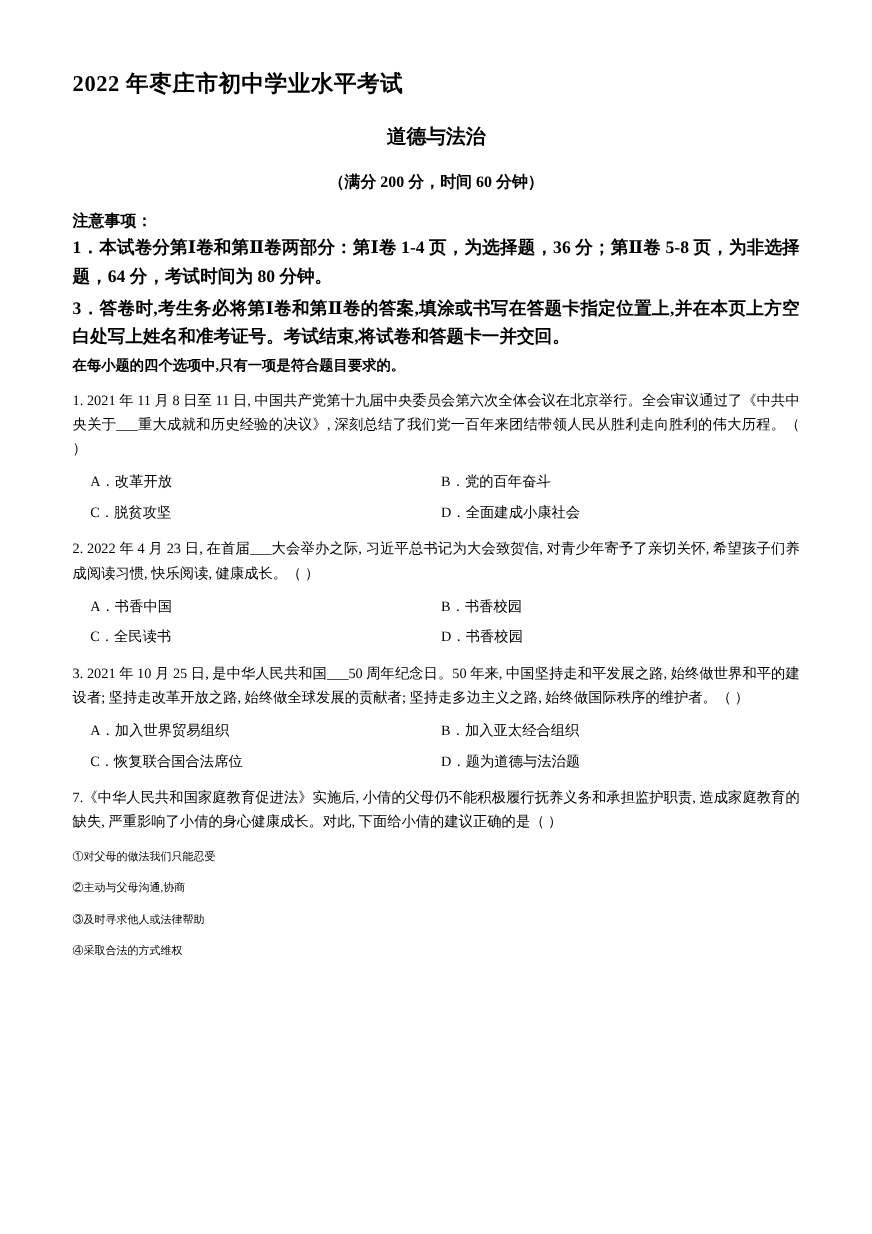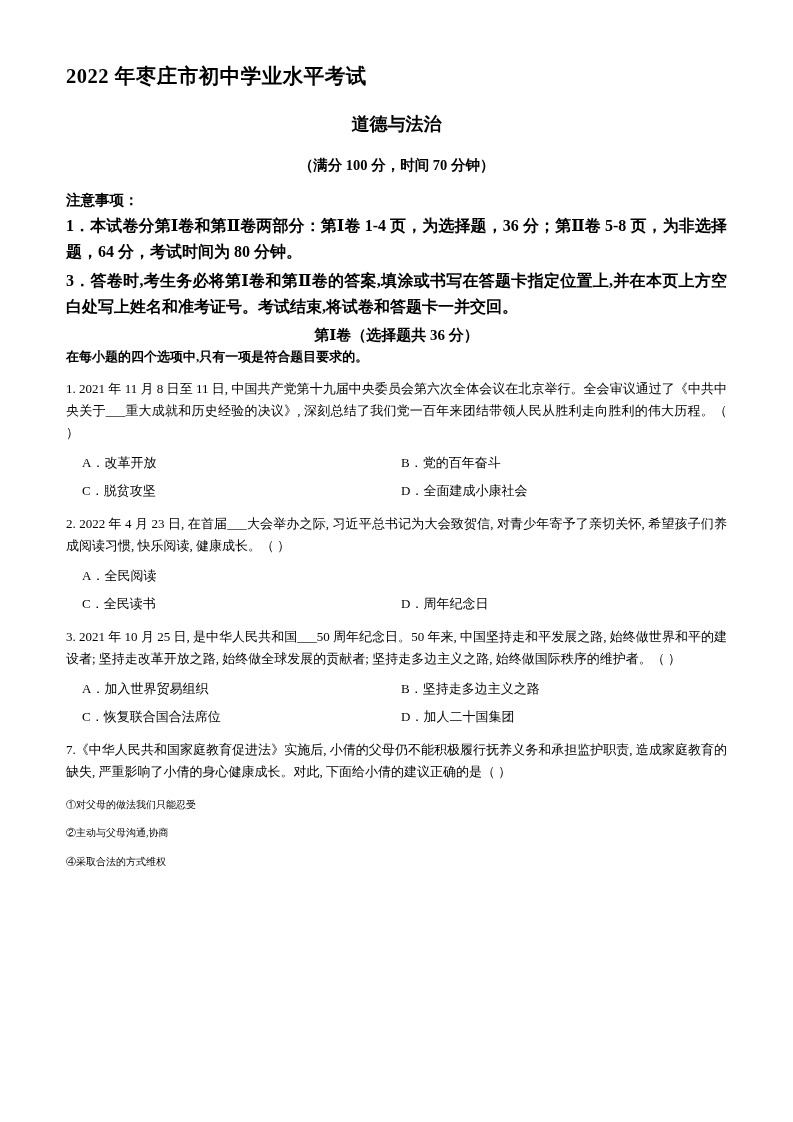--- a/index.html
+++ b/index.html
@@ -96,70 +96,71 @@
     margin-top: 13px;
   }
 </style>
 </head>
 <body>
 
 <div class="page">
 
   <div class="title-main">2022 年枣庄市初中学业水平考试</div>
   <div class="title-sub">道德与法治</div>
-  <div class="title-score">（满分 100 分，时间 70 分钟）</div>
+  <div class="title-score">（满分 200 分，时间 60 分钟）</div>
 
   <div class="notice-head">注意事项：</div>
   <div class="notice-item">1．本试卷分第Ⅰ卷和第Ⅱ卷两部分：第Ⅰ卷 1-4 页，为选择题，36 分；第Ⅱ卷 5-8 页，为非选择题，64 分，考试时间为 80 分钟。</div>
   <div class="notice-item">3．答卷时,考生务必将第Ⅰ卷和第Ⅱ卷的答案,填涂或书写在答题卡指定位置上,并在本页上方空白处写上姓名和准考证号。考试结束,将试卷和答题卡一并交回。</div>
 
-  <div class="section-head">第Ⅰ卷（选择题共 36 分）</div>
   <div class="section-note">在每小题的四个选项中,只有一项是符合题目要求的。</div>
 
   <div class="q">
     <div class="q-text">1. 2021 年 11 月 8 日至 11 日, 中国共产党第十九届中央委员会第六次全体会议在北京举行。全会审议通过了《中共中央关于___重大成就和历史经验的决议》, 深刻总结了我们党一百年来团结带领人民从胜利走向胜利的伟大历程。（    ）</div>
     <div class="opts">
       <div class="opt-row">
         <div class="opt-a">A．改革开放</div>
         <div class="opt-b">B．党的百年奋斗</div>
       </div>
       <div class="opt-row">
         <div class="opt-c">C．脱贫攻坚</div>
         <div class="opt-d">D．全面建成小康社会</div>
       </div>
     </div>
   </div>
 
   <div class="q">
     <div class="q-text">2. 2022 年 4 月 23 日, 在首届___大会举办之际, 习近平总书记为大会致贺信, 对青少年寄予了亲切关怀, 希望孩子们养成阅读习惯, 快乐阅读, 健康成长。（    ）</div>
     <div class="opts">
       <div class="opt-row">
-        <div class="opt-a">A．全民阅读</div>
+        <div class="opt-a">A．书香中国</div>
+        <div class="opt-b">B．书香校园</div>
       </div>
       <div class="opt-row">
         <div class="opt-c">C．全民读书</div>
-        <div class="opt-d">D．周年纪念日</div>
+        <div class="opt-d">D．书香校园</div>
       </div>
     </div>
   </div>
 
   <div class="q">
     <div class="q-text">3. 2021 年 10 月 25 日, 是中华人民共和国___50 周年纪念日。50 年来, 中国坚持走和平发展之路, 始终做世界和平的建设者; 坚持走改革开放之路, 始终做全球发展的贡献者; 坚持走多边主义之路, 始终做国际秩序的维护者。（    ）</div>
     <div class="opts">
       <div class="opt-row">
         <div class="opt-a">A．加入世界贸易组织</div>
-        <div class="opt-b">B．坚持走多边主义之路</div>
+        <div class="opt-b">B．加入亚太经合组织</div>
       </div>
       <div class="opt-row">
         <div class="opt-c">C．恢复联合国合法席位</div>
-        <div class="opt-d">D．加人二十国集团</div>
+        <div class="opt-d">D．题为道德与法治题</div>
       </div>
     </div>
   </div>
 
   <div class="q">
     <div class="q-text">7.《中华人民共和国家庭教育促进法》实施后, 小倩的父母仍不能积极履行抚养义务和承担监护职责, 造成家庭教育的缺失, 严重影响了小倩的身心健康成长。对此, 下面给小倩的建议正确的是（     ）</div>
     <div class="sub-line">①对父母的做法我们只能忍受</div>
     <div class="sub-line">②主动与父母沟通,协商</div>
+    <div class="sub-line">③及时寻求他人或法律帮助</div>
     <div class="sub-line">④采取合法的方式维权</div>
   </div>
 
 </div>
 
 </body></html>

